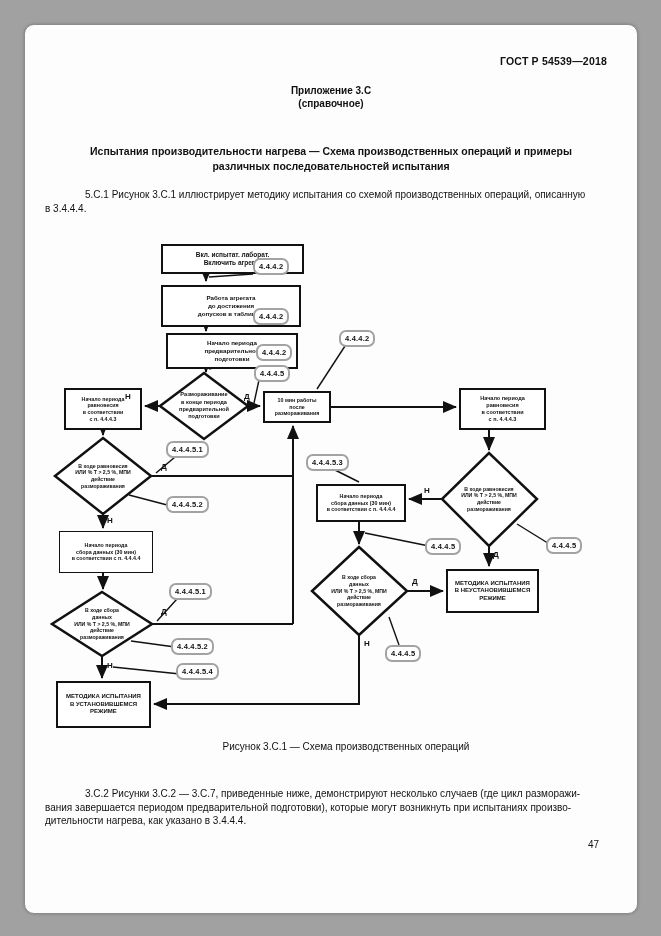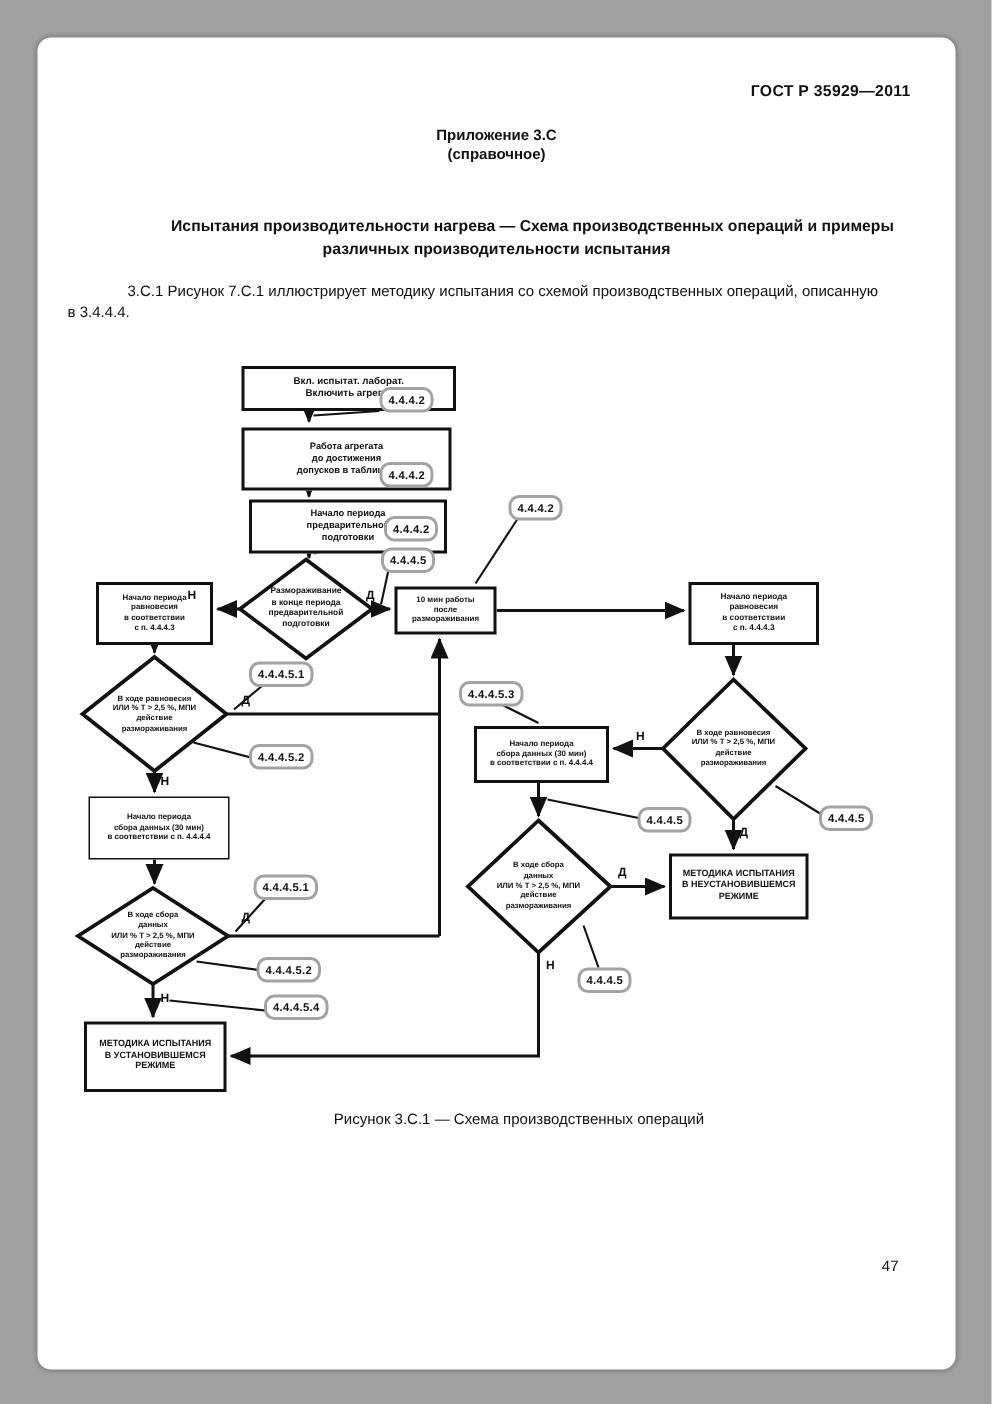--- a/index.html
+++ b/index.html
@@ -41,26 +41,26 @@
     border-radius:7px;padding:2px 4px;font-size:7.5px;font-weight:bold;
     letter-spacing:.2px;color:#111;
   }
   .blabel{position:absolute;z-index:3;font-size:8px;font-weight:bold;color:#111;}
 </style>
 </head>
 <body>
 
 <div class="page">
 
-  <div class="abs std">ГОСТ Р 35929—2011</div>
+  <div class="abs std">ГОСТ Р 54539—2018</div>
   <div class="abs annex">Приложение 3.С</div>
   <div class="abs annexsub">(справочное)</div>
-  <div class="abs head" style="top:120px;padding-left:24px;">Испытания производительности нагрева — Схема производственных операций и примеры</div>
-  <div class="abs head" style="top:135px;">различных производительности испытания</div>
-  <div class="abs para" style="top:163px;">3.С.1  Рисунок 7.С.1 иллюстрирует методику испытания со схемой производственных операций, описанную
+  <div class="abs head" style="top:120px;">Испытания производительности нагрева — Схема производственных операций и примеры</div>
+  <div class="abs head" style="top:135px;">различных последовательностей испытания</div>
+  <div class="abs para" style="top:163px;">5.С.1  Рисунок 3.С.1 иллюстрирует методику испытания со схемой производственных операций, описанную
 в 3.4.4.4.</div>
 
   <svg class="flow" width="612" height="888" viewBox="0 0 612 888">
     <defs>
       <marker id="ah" markerWidth="9" markerHeight="8" refX="6.5" refY="3" orient="auto">
         <path d="M0,0 L7,3 L0,6 z" fill="#111"></path>
       </marker>
     </defs>
 
     <g fill="#fff" stroke="#111" stroke-width="2.5">
@@ -188,15 +188,18 @@
   <div class="blabel" style="left:136px;top:437px;">Д</div>
   <div class="blabel" style="left:82px;top:491px;">Н</div>
   <div class="blabel" style="left:136px;top:582px;">Д</div>
   <div class="blabel" style="left:82px;top:636px;">Н</div>
   <div class="blabel" style="left:387px;top:552px;">Д</div>
   <div class="blabel" style="left:339px;top:614px;">Н</div>
   <div class="blabel" style="left:399px;top:461px;">Н</div>
   <div class="blabel" style="left:468px;top:525px;">Д</div>
 
   <div class="abs caption">Рисунок 3.С.1 — Схема производственных операций</div>
+  <div class="abs para" style="top:762px;">3.С.2  Рисунки 3.С.2 — 3.С.7, приведенные ниже, демонстрируют несколько случаев (где цикл разморажи-
+вания завершается периодом предварительной подготовки), которые могут возникнуть при испытаниях произво-
+дительности нагрева, как указано в 3.4.4.4.</div>
   <div class="abs pagenum">47</div>
 
 </div>
 
 </body></html>

